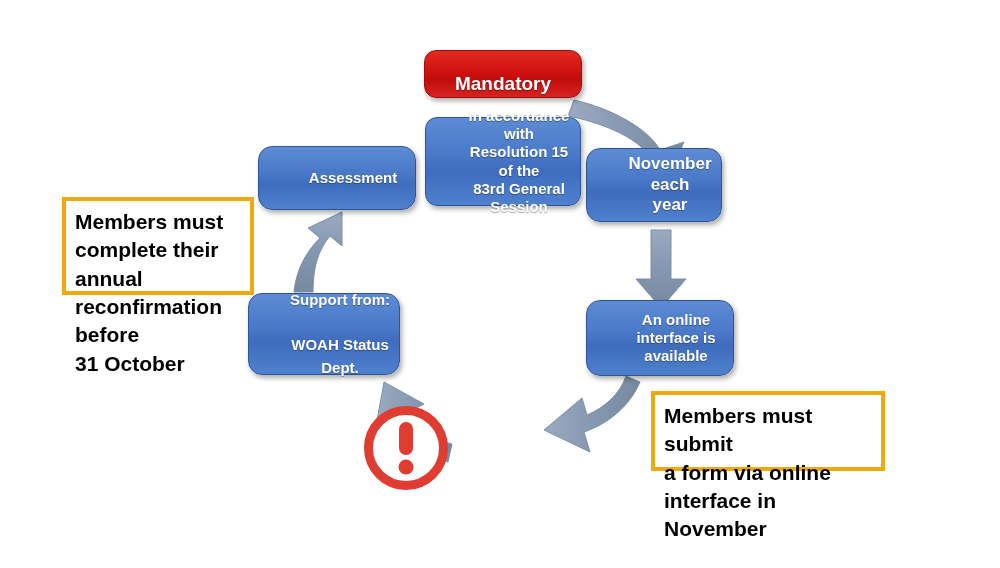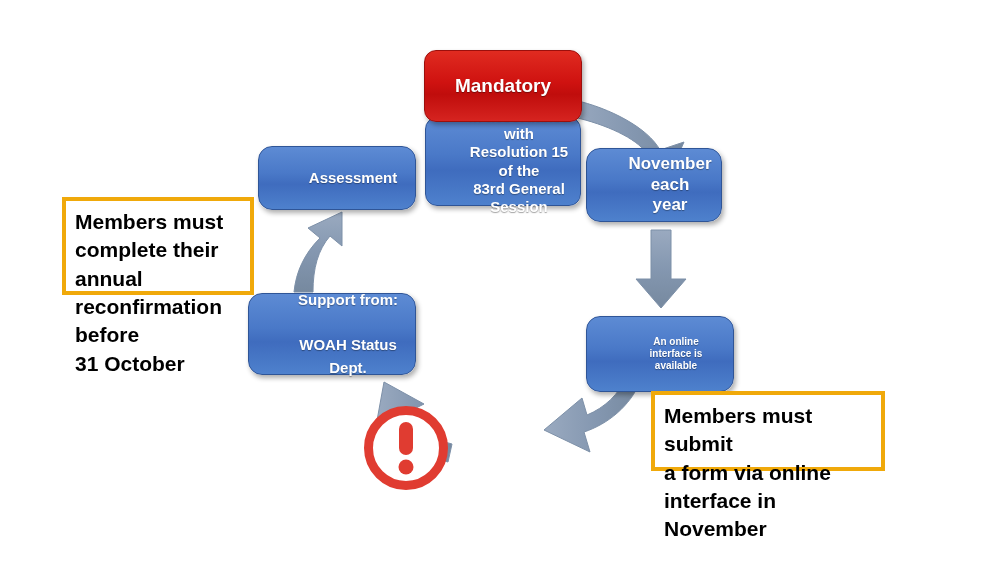--- a/index.html
+++ b/index.html
@@ -38,26 +38,26 @@
     text-shadow:0 1px 1px rgba(0,0,0,0.35);
     padding-left:40px;
   }
   .red{
     background:linear-gradient(180deg,#e02b20 0%,#cf1210 45%,#c00d0c 62%,#d62420 100%);
     border:1px solid #9c0f0c;
     text-shadow:0 1px 1px rgba(0,0,0,0.4);
   }
 
   
-  #node-mandatory{left:424px;top:50px;width:158px;height:72px;font-size:19px;border-radius:12px;z-index:5;}
+  #node-mandatory{left:424px;top:50px;width:158px;height:48px;font-size:19px;border-radius:12px;z-index:5;align-items:flex-end;}
   #node-resolution{left:425px;top:117px;width:156px;height:89px;font-size:15px;border-radius:12px;z-index:4;}
   #node-november{left:586px;top:148px;width:136px;height:74px;font-size:17px;}
-  #node-online{left:586px;top:316px;width:148px;height:76px;font-size:10px;}
+  #node-online{left:586px;top:300px;width:148px;height:76px;font-size:15px;}
   #node-supportive{left:438px;top:410px;width:158px;height:74px;font-size:15px;}
-  #node-support-from{left:248px;top:293px;width:168px;height:82px;font-size:15px;line-height:1.5;}
+  #node-support-from{left:248px;top:293px;width:152px;height:82px;font-size:15px;line-height:1.5;}
   #node-assessment{left:258px;top:146px;width:158px;height:64px;font-size:15px;}
 
   
   .callout{
     position:absolute;
     box-sizing:border-box;
     background:#ffffff;
     border:4px solid #f0a90a;
     color:#000000;
     font-weight:bold;

